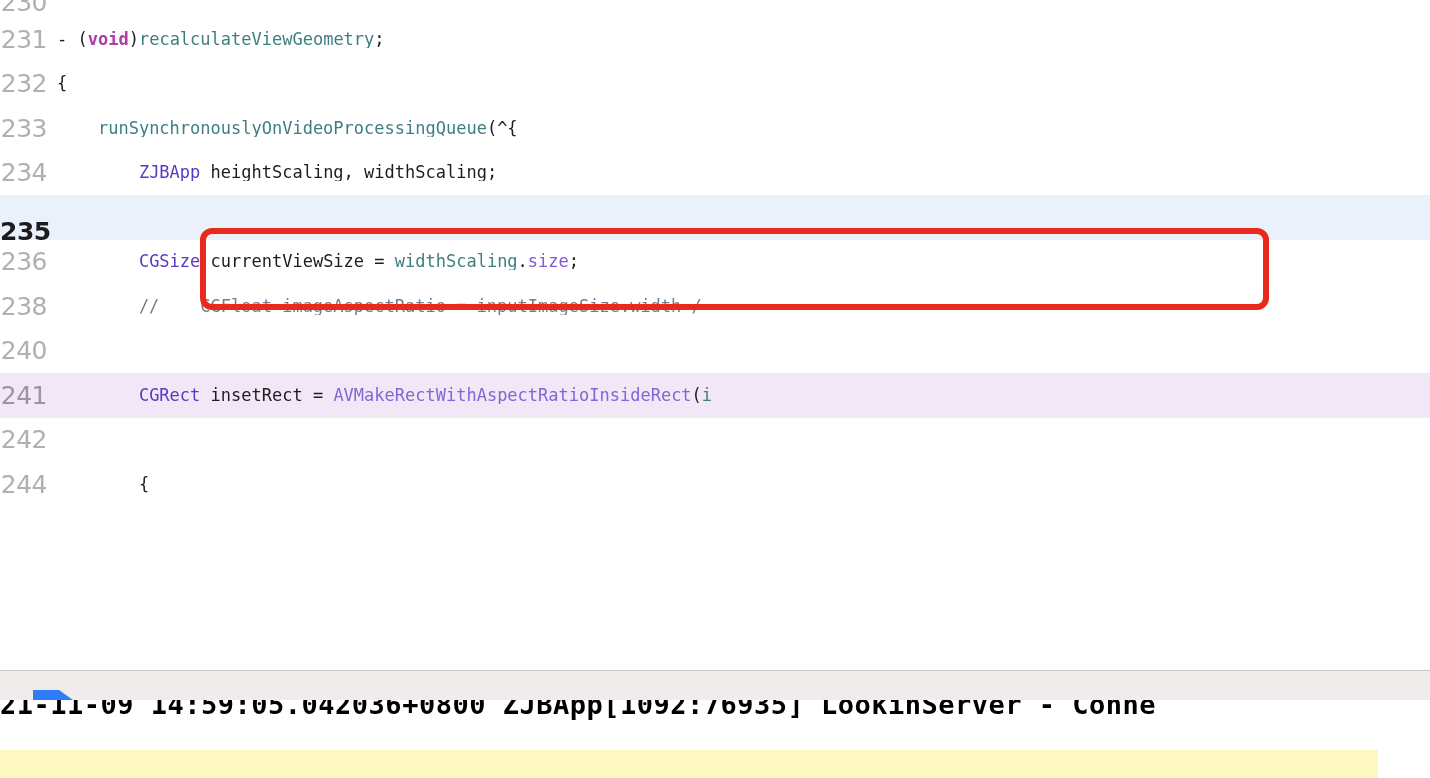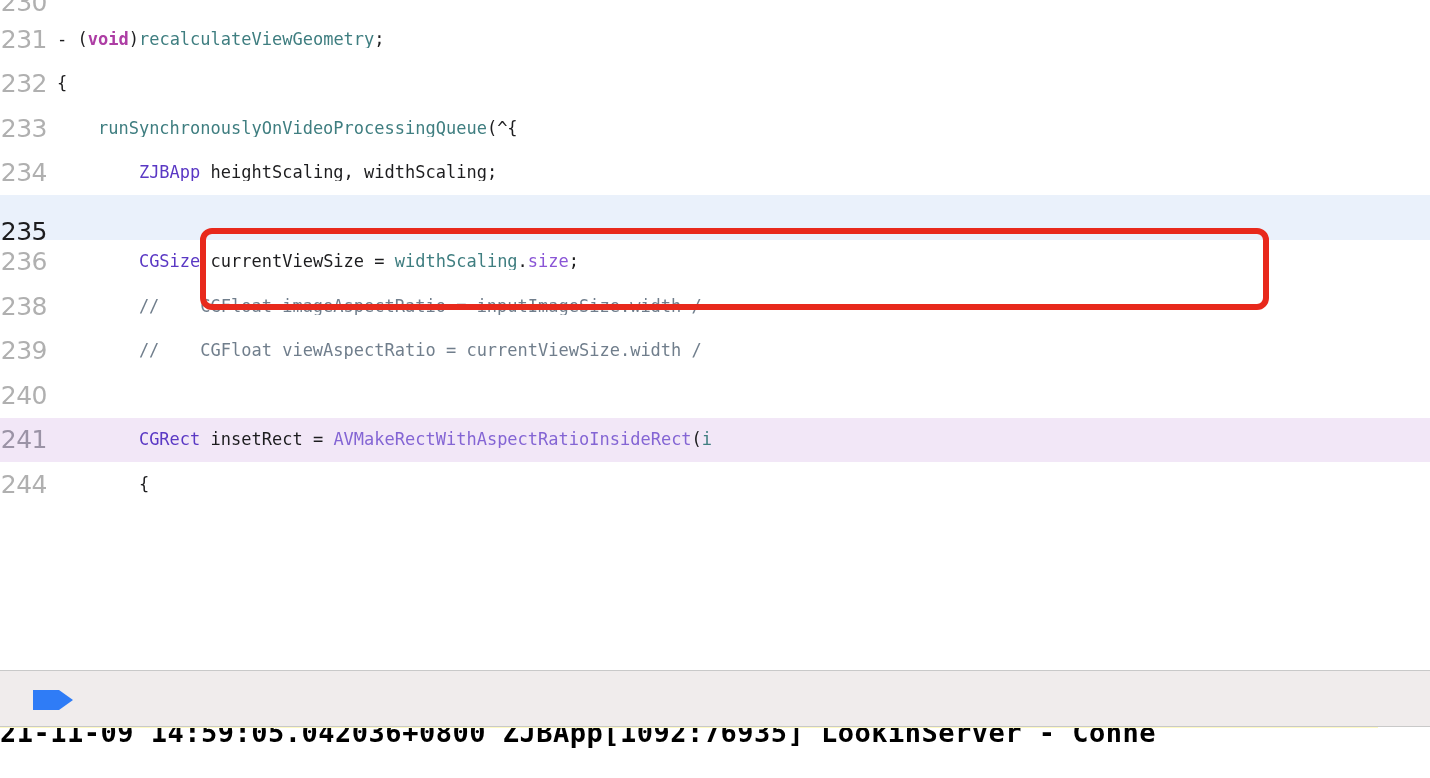--- a/index.html
+++ b/index.html
@@ -31,21 +31,21 @@
     width:57px;
     flex:0 0 57px;
     text-align:right;
     padding-right:10px;
     color:#b0b0b0;
     font-size:25px;
     font-family:"DejaVu Sans", sans-serif;
     letter-spacing:-0.5px;
     user-select:none;
   }
-  .code-line.hl-blue   > .gutter { color:#1c1c1e; font-weight:normal;margin-top:28px; }
+  .code-line.hl-blue   > .gutter { color:#1c1c1e; font-weight:bold;margin-top:28px; }
   .code-line.hl-purple > .gutter { color:#9b93a6; }
 
   .code {
     flex:1 1 auto;
     font-size:17px;
     font-family:"DejaVu Sans Mono", monospace;
     color:#1d1d1f;
     letter-spacing:0px;
     line-height:1;
     white-space:pre;
@@ -78,21 +78,21 @@
     border-top:1px solid #c9c9c9;
     border-bottom:1px solid #c9c9c9;
   }
   .step-icon {
     position:absolute; left:33px; top:688px;
     width:42px; height:24px;
   }
 
   
   .console {
-    position:absolute; left:0; top:728px; width:1430px; height:50px;
+    position:absolute; left:0; top:700px; width:1430px; height:50px;
     background:#ffffff; overflow:hidden;text-decoration:underline;
   }
   .console-line {
     position:absolute; left:0; top:-11px;
     font-family:"DejaVu Sans Mono", monospace;
     font-size:27px;
     font-weight:bold;
     color:#000000;
     white-space:pre;
     letter-spacing:0.5px;
@@ -106,23 +106,23 @@
   <div class="editor">
     <div id="code-lines">
         <div class="code-line" style="height: 17px; align-items: flex-end;"><div class="gutter">230</div><div class="code"></div></div>
         <div class="code-line"><div class="gutter">231</div><div class="code"><span class="t-pln">- (</span><span class="t-kw">void</span><span class="t-pln">)</span><span class="t-fn">recalculateViewGeometry</span><span class="t-pln">;</span></div></div>
         <div class="code-line"><div class="gutter">232</div><div class="code"><span class="t-pln">{</span></div></div>
         <div class="code-line"><div class="gutter">233</div><div class="code"><span class="t-pln">    </span><span class="t-fn">runSynchronouslyOnVideoProcessingQueue</span><span class="t-pln">(^{</span></div></div>
         <div class="code-line"><div class="gutter">234</div><div class="code"><span class="t-pln">        </span><span class="t-type">ZJBApp</span><span class="t-pln"> heightScaling, widthScaling;</span></div></div>
         <div class="code-line hl-blue"><div class="gutter">235</div><div class="code"></div></div>
         <div class="code-line"><div class="gutter">236</div><div class="code"><span class="t-pln">        </span><span class="t-type">CGSize</span><span class="t-pln"> currentViewSize = </span><span class="t-fn">widthScaling</span><span class="t-pln">.</span><span class="t-prop">size</span><span class="t-pln">;</span></div></div>
         <div class="code-line"><div class="gutter">238</div><div class="code"><span class="t-cmt">        //    CGFloat imageAspectRatio = inputImageSize.width /</span></div></div>
-        <div class="code-line"><div class="gutter">239</div><div class="code"><span class="t-cmt">        //    CGFloat viewAspectRatio = currentViewSize.width /</span></div></div>
         <div class="code-line"><div class="gutter">240</div><div class="code"></div></div>
         <div class="code-line hl-purple"><div class="gutter">241</div><div class="code"><span class="t-pln">        </span><span class="t-type">CGRect</span><span class="t-pln"> insetRect = </span><span class="t-cls">AVMakeRectWithAspectRatioInsideRect</span><span class="t-pln">(</span><span class="t-fn">i</span></div></div>
+        <div class="code-line"><div class="gutter">242</div><div class="code"></div></div>
         <div class="code-line"><div class="gutter">244</div><div class="code"><span class="t-pln">        {</span></div></div>
       </div>
   </div>
 
   <div class="annot-box"></div>
 
   <div class="debug-bar"></div>
 
   <svg class="step-icon" viewBox="0 0 42 24">
     <path d="M0 2 L26 2 L40 12 L26 22 L0 22 Z" fill="#2f7cf6"></path>

